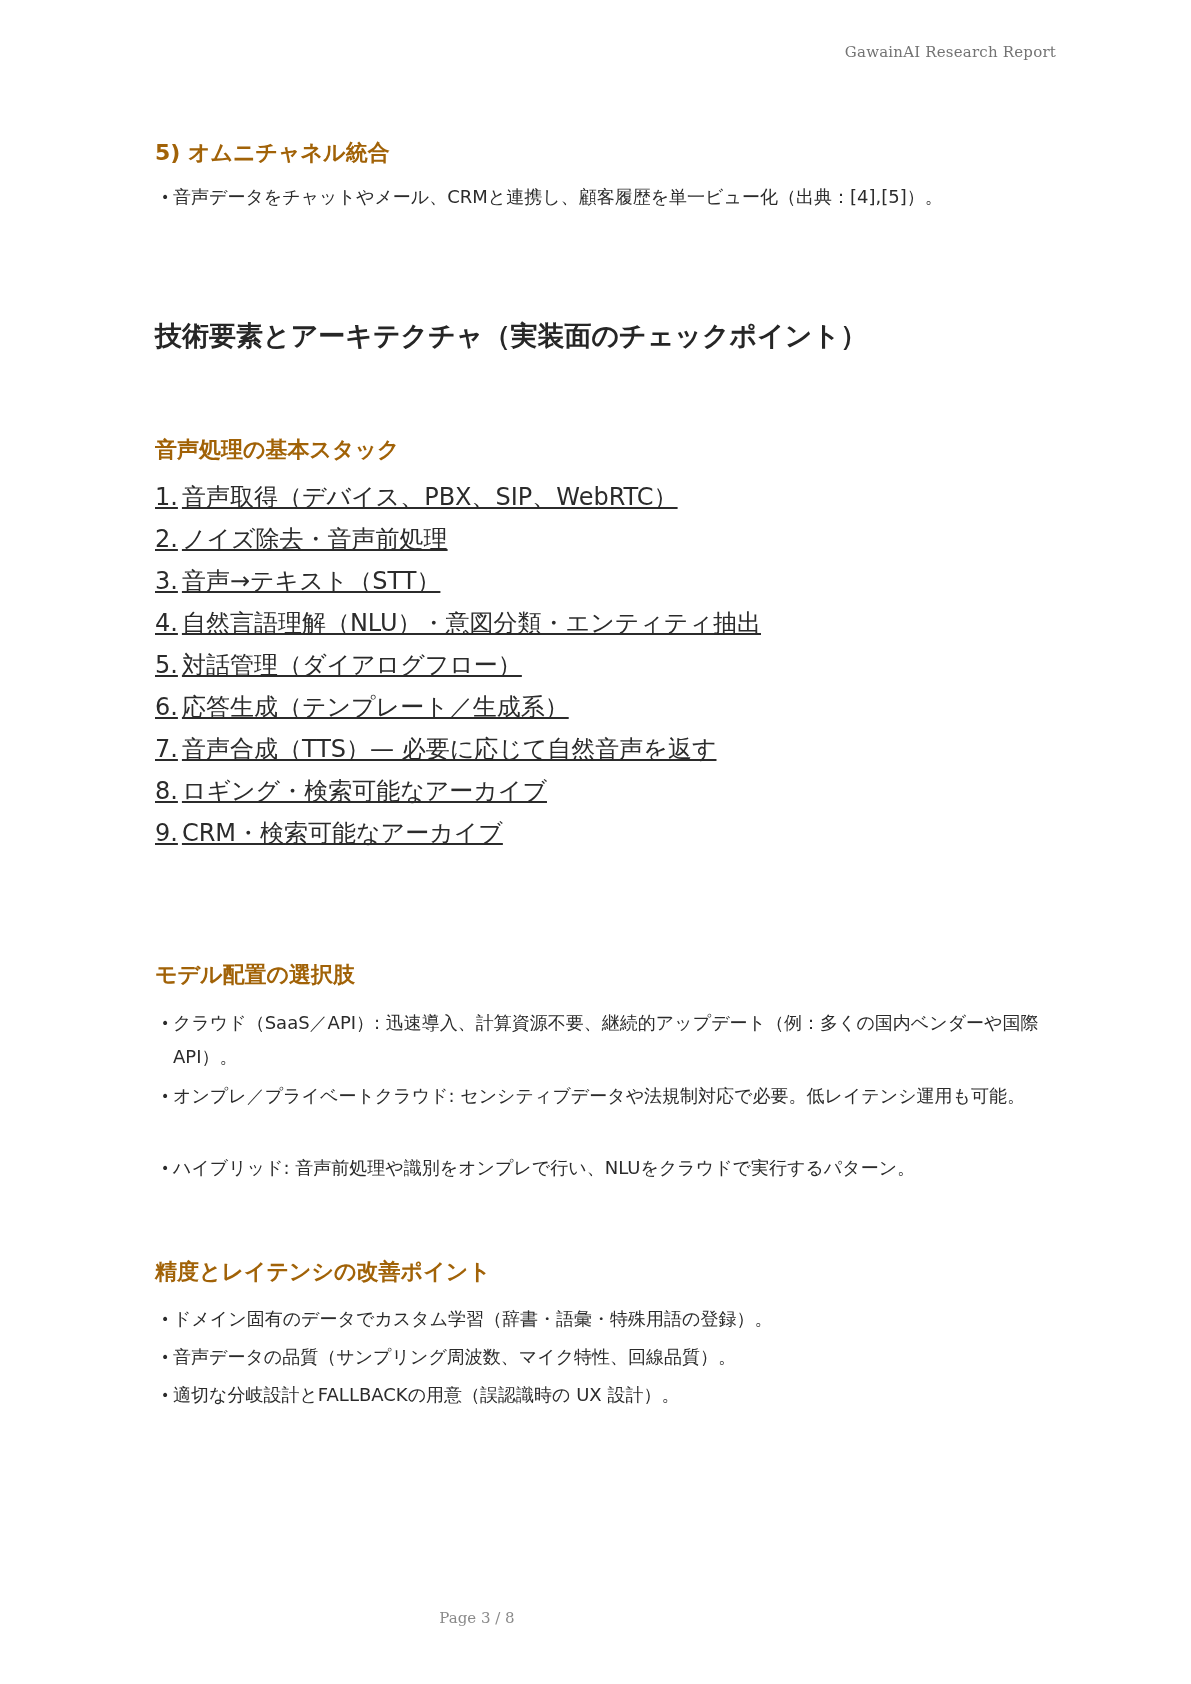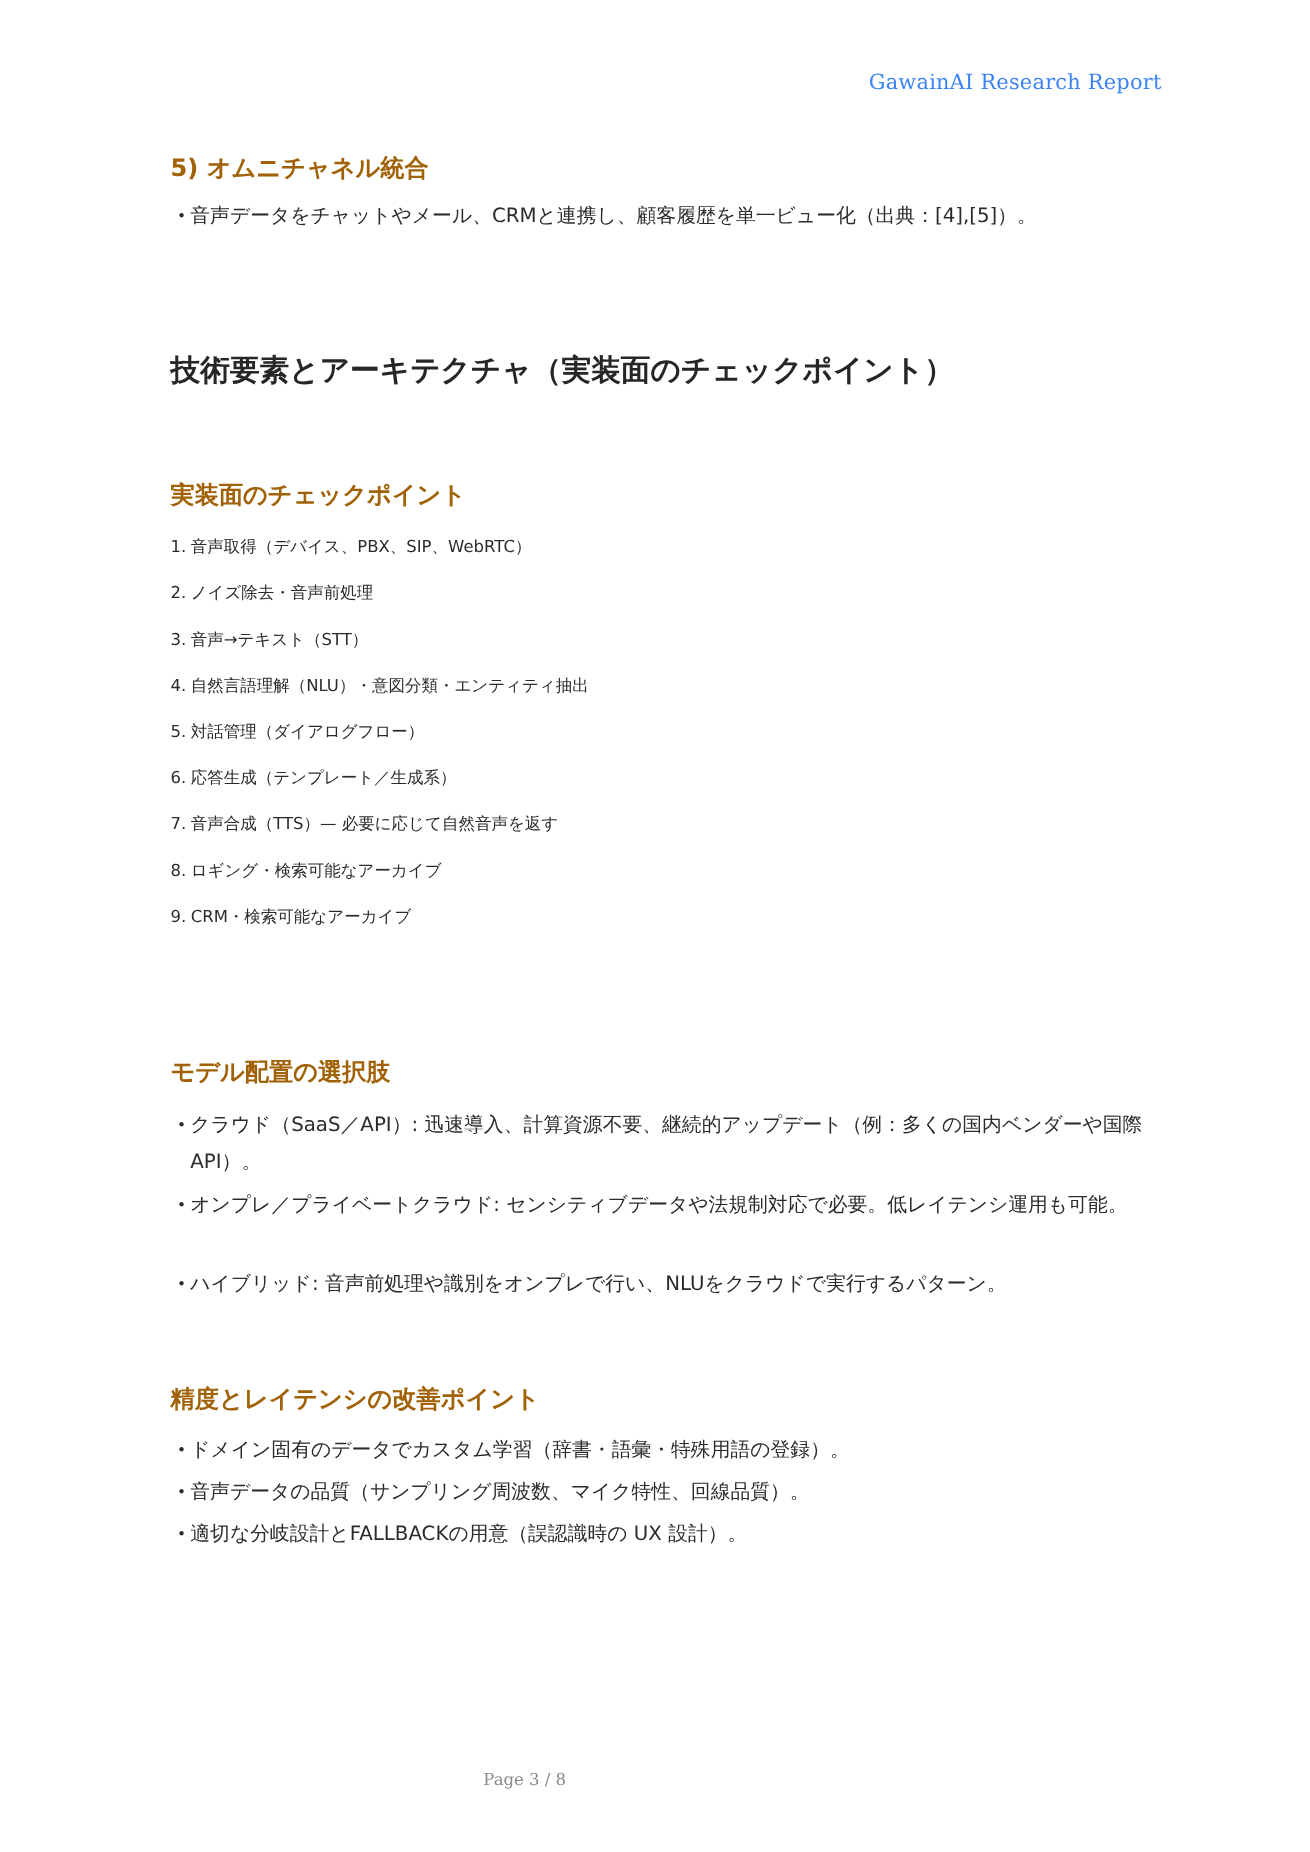--- a/index.html
+++ b/index.html
@@ -10,25 +10,25 @@
   body {
     width: 1191px;
     height: 1684px;
     position: relative;
     overflow: hidden;
     color: #2b2b2b;
     font-family: "DejaVu Sans", "Liberation Sans", sans-serif;
   }
   .running-header {
     position: absolute;
-    top: 64px;
+    top: 43px;
     right: 135px;
     font-family: "DejaVu Serif", "Liberation Serif", serif;
-    font-size: 19px;
-    color: #3b82f6;
+    font-size: 15px;
+    color: #737373;
     letter-spacing: 0.2px;
   }
   .page-footer {
     position: absolute;
     top: 1609px;
     left: 0;
     width: 954px;
     text-align: center;
     font-family: "DejaVu Serif", "Liberation Serif", serif;
     font-size: 15px;
@@ -52,24 +52,25 @@
     position: absolute;
     left: 0;
     font-size: 27px;
     font-weight: bold;
     color: #262626;
     white-space: nowrap;
   }
   .line {
     position: absolute;
     left: 0;
-    font-size: 15px;
+    font-size: 24px;
     color: #2b2b2b;
     white-space: nowrap;
     line-height: 24px;
+    text-decoration: underline;
   }
   .bullet-line {
     position: absolute;
     left: 18px;
     font-size: 18px;
     color: #2b2b2b;
     line-height: 34px;
     width: 870px;
   }
   .bullet-line .dot {
@@ -89,21 +90,21 @@
 
 <div class="content">
 
   <div class="h3" style="top:138px;">5) オムニチャネル統合</div>
   <div class="bullet-line" style="top:180px;">
     <span class="dot">•</span><span class="txt">音声データをチャットやメール、CRMと連携し、顧客履歴を単一ビュー化（出典：[4],[5]）。</span>
   </div>
 
   <div class="h2" style="top:318px;">技術要素とアーキテクチャ（実装面のチェックポイント）</div>
 
-  <div class="h3" style="top:435px;">実装面のチェックポイント</div>
+  <div class="h3" style="top:435px;">音声処理の基本スタック</div>
   <div>
     <div class="line" style="top:485px;"><span class="num">1.</span><span>音声取得（デバイス、PBX、SIP、WebRTC）</span></div>
     <div class="line" style="top:527px;"><span class="num">2.</span><span>ノイズ除去・音声前処理</span></div>
     <div class="line" style="top:569px;"><span class="num">3.</span><span>音声→テキスト（STT）</span></div>
     <div class="line" style="top:611px;"><span class="num">4.</span><span>自然言語理解（NLU）・意図分類・エンティティ抽出</span></div>
     <div class="line" style="top:653px;"><span class="num">5.</span><span>対話管理（ダイアログフロー）</span></div>
     <div class="line" style="top:695px;"><span class="num">6.</span><span>応答生成（テンプレート／生成系）</span></div>
     <div class="line" style="top:737px;"><span class="num">7.</span><span>音声合成（TTS）— 必要に応じて自然音声を返す</span></div>
     <div class="line" style="top:779px;"><span class="num">8.</span><span>ロギング・検索可能なアーカイブ</span></div>
     <div class="line" style="top:821px;"><span class="num">9.</span><span>CRM・検索可能なアーカイブ</span></div>

